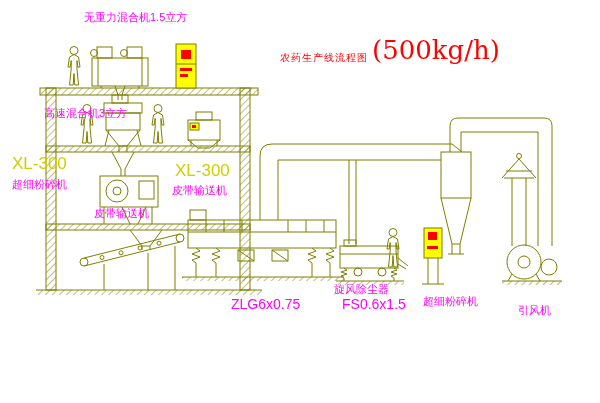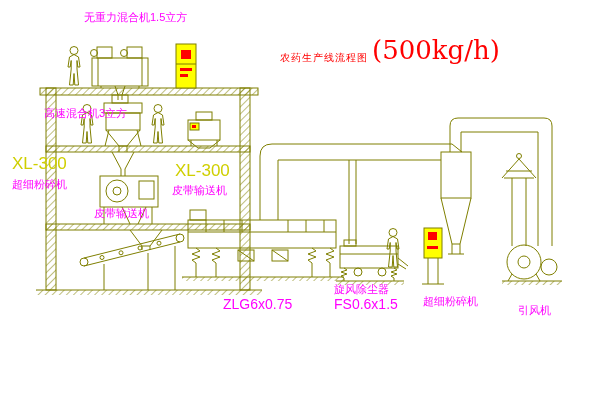--- a/index.html
+++ b/index.html
@@ -1,21 +1,21 @@
 <!DOCTYPE html>
 <html style="--line: #7f7f00; --label: #ff00ff; --title: #ff0000; --model: #cfcf00; --cabinet: #ffff00; --indicator: #ff0000; --background: #ffffff;"><head>
 <meta charset="utf-8">
 <style>
   * { margin:0; padding:0; box-sizing:border-box; }
   html,body { background:#fff; font-family:"Liberation Sans", sans-serif; }
   .stage { position:relative; width:600px; height:403px; background:var(--background,#ffffff); overflow:hidden;padding-left:26px; }
   .stage svg { position:absolute; left:0; top:0; }
   .lbl { position:absolute; white-space:nowrap; line-height:1.05; font-size:11px; }
   .magenta { color:var(--label,#ff00ff); }
-  .lg { font-size:14px; }
+  .lg { font-size:14px;margin-left:8px; }
   .model { color:var(--model,#cfcf00); font-size:17px; }
   .title-main { color:var(--title,#ff0000); font-size:10px; letter-spacing:1px; }
   .title-cap { color:var(--title,#ff0000); font-size:26px; font-family:"DejaVu Serif", serif; }
   .s,.sh { stroke:var(--line,#7f7f00); stroke-width:1; }
   .s { fill:none; }
 </style>
 </head>
 <body>
 
 <div class="stage">

